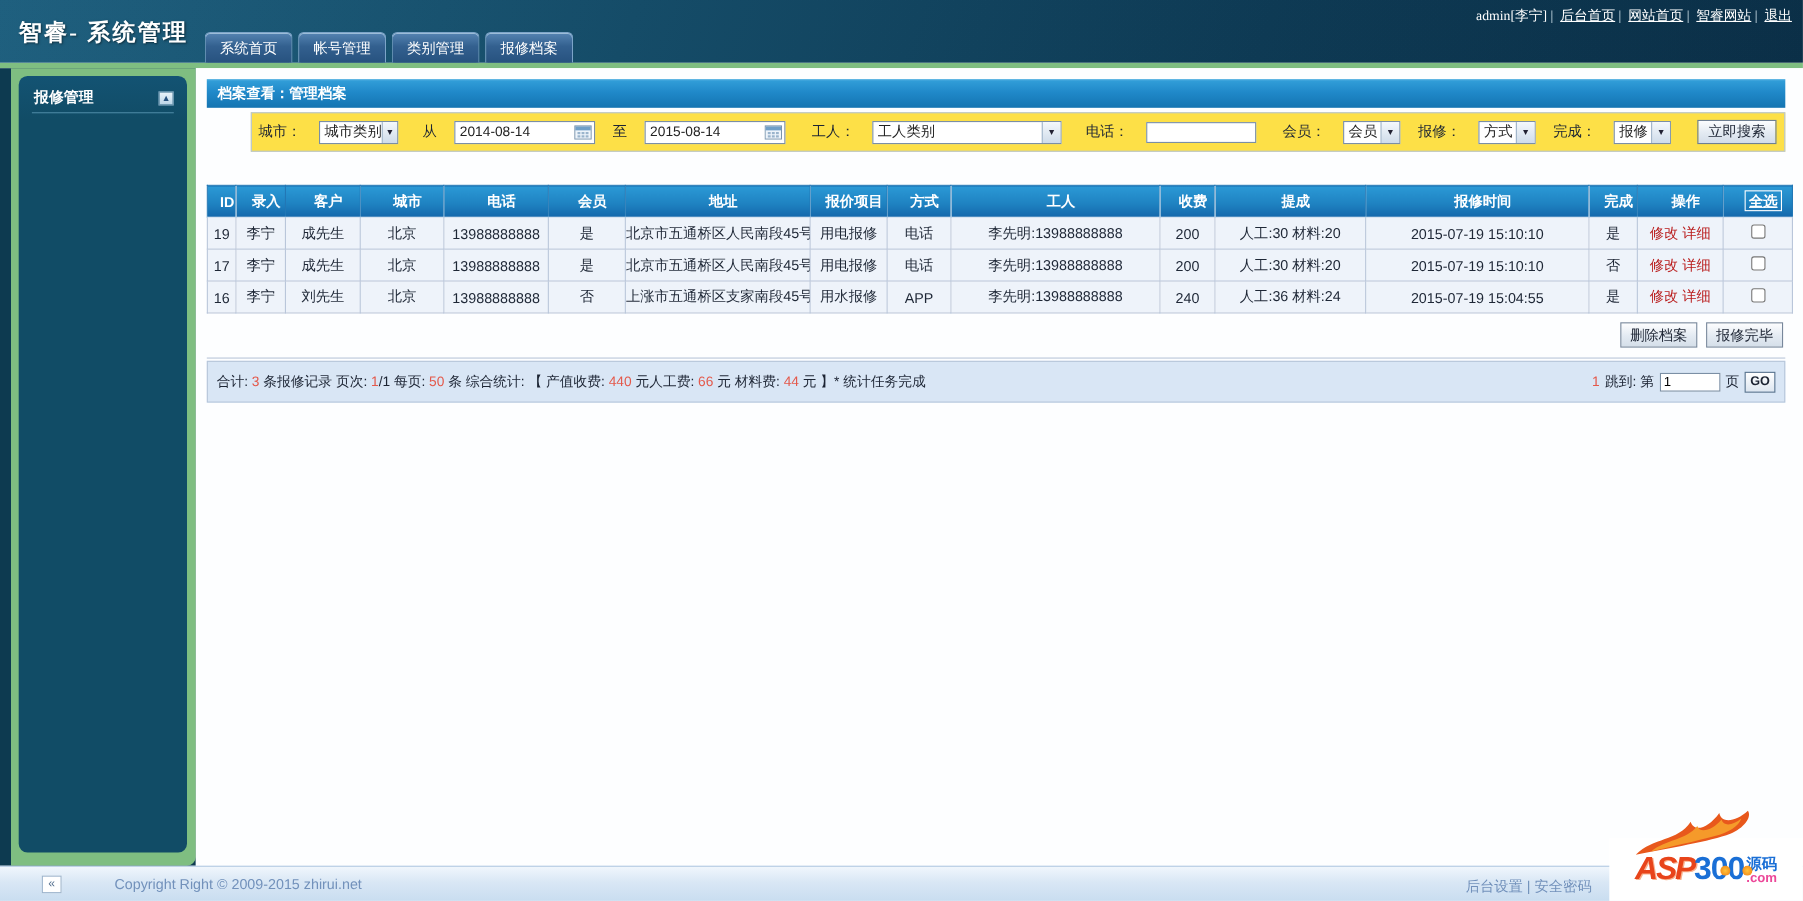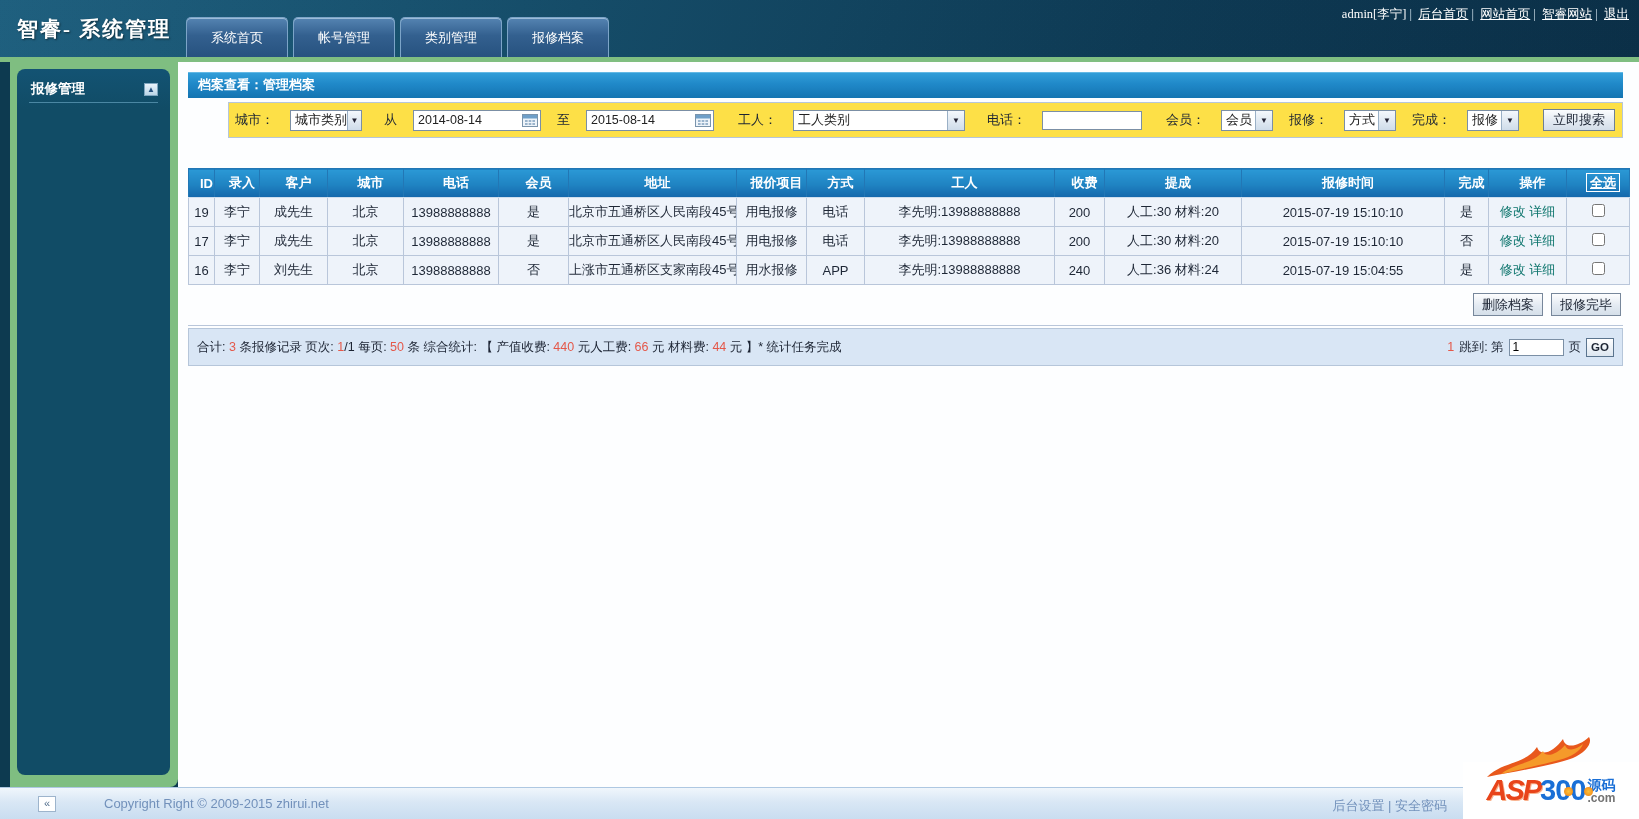--- a/index.html
+++ b/index.html
@@ -8,21 +8,21 @@
 
   
   .hdr { height:57px; position:relative;
     background:linear-gradient(115deg,#1c5a7a 0%,#15486402 0),linear-gradient(110deg,#1f607f 0%,#154c68 35%,#0e3a54 70%,#0b2f47 100%);font-family:Liberation Serif, serif; }
   .logo { position:absolute; left:17px; top:15px; color:#fff; font-size:21px; font-weight:bold; letter-spacing:2px;
     text-shadow:1px 1px 2px rgba(0,0,0,.5); }
   .toplinks { position:absolute; right:10px; top:6px; color:#fff; font-size:12.5px; }
   .toplinks a { color:#fff; text-decoration:underline; cursor:pointer; }
   .toplinks .sep { color:#cfe0ea; }
   .tabbar { position:absolute; left:186px; bottom:0; display:flex; gap:5px; }
-  .tab { height:40px; padding:0 24px; display:flex; align-items:center; color:#fff; font-size:13px; cursor:pointer;
+  .tab { height:28px; padding:0 13px; display:flex; align-items:center; color:#fff; font-size:13px; cursor:pointer;
     background:linear-gradient(#5584b2,#33608f 45%,#27527f); border:1px solid #7ca4c8; border-bottom:none;
     border-radius:5px 5px 0 0; box-shadow:inset 0 1px 0 #9cbcd8; }
 
   
   .pagebody { display:flex; height:730px; border-top:5px solid var(--green,#7fbe81); }
   .leftcol { width:178px; flex:none; background:#0d3a50; }
   .greenframe { margin-left:10px; width:168px; height:100%; background:var(--green,#7fbe81);
     border-radius:0 0 8px 0; padding:7px 8px 12px 7px; }
   .sidepanel { width:100%; height:100%; background:linear-gradient(#135373,#114c66 40px); border-radius:8px;
     padding:9px 12px; color:#fff; }
@@ -58,21 +58,21 @@
     background:linear-gradient(#fbfdfe,#e3eaf2 55%,#d3dde9); border:1px solid #6e8094; font-family:inherit; }
 
   
   .tblwrap { margin-top:30px; }
   table.grid { border-collapse:collapse; width:1435px; table-layout:fixed; background:#fff; }
   table.grid th { background:linear-gradient(#2b99d6,#1f83c2 55%,#1467ab); color:#fff; font-weight:bold;
     font-size:13px; height:29px; border:1px solid #2277b5; border-bottom:1px solid #cfdeee; overflow:hidden;padding-left:10px; }
   table.grid td { background:#eef3fa; border:1px solid #b9c6da; height:29px; text-align:center; font-size:13px;
     color:#1e2736; overflow:hidden; white-space:nowrap; }
   .selall { border:1px solid #fff; padding:1px 3px; text-decoration:underline; cursor:pointer; }
-  a.oplink { color:#0f766e; text-decoration:none; cursor:pointer; }
+  a.oplink { color:#b91c1c; text-decoration:none; cursor:pointer; }
   table.grid input[type=checkbox] { width:13px; height:13px; cursor:pointer; }
 
   
   .btnrow { width:1435px; text-align:right; padding:8px 2px 9px 0; border-bottom:1px solid #b9c6da; }
   .abtn { height:23px; padding:0 8px; margin-left:8px; font-size:13px; color:#1c2433; cursor:pointer;
     background:linear-gradient(#fdfdfe,#e3eaf2 55%,#d5dfe9); border:1px solid #77879b; font-family:inherit; }
   .summarybar { margin-top:2px; width:1435px; height:38px; background:#d9e6f5; border:1px solid #b6c6da;
     display:flex; align-items:center; justify-content:space-between; padding:0 8px; font-size:12.5px; color:#1c2433; }
   .rednum { color:var(--red,#e4584a); }
   .jump { display:flex; align-items:center; gap:5px; }
@@ -93,21 +93,21 @@
     display:flex; align-items:center; justify-content:center; }
   .flame { position:absolute; right:28px; bottom:40px; z-index:7; }
   .lg-asp { font-size:29px; font-weight:900; font-style:italic; color:#e8441a; letter-spacing:-2px;
     text-shadow:1px 1px 0 #f9b28e; }
   .lg-num { font-size:29px; font-weight:900; color:#1a6fd6; letter-spacing:-1px; position:relative; }
   .dot0 { position:absolute; width:9px; height:9px; border-radius:50%; background:radial-gradient(#ffc23a,#ef7d12);
     top:13px; }
   .d1 { left:24px; } .d2 { left:44px; }
   .lg-side { display:flex; flex-direction:column; align-items:flex-start; margin-left:2px; line-height:1; }
   .lg-ym { font-size:14px; font-weight:bold; color:#1a6fd6; }
-  .lg-com { font-size:12px; font-weight:bold; color:#737373; }
+  .lg-com { font-size:12px; font-weight:bold; color:#ec4899; }
 </style>
 </head>
 <body>
 
 <div class="hdr">
   <div class="logo">智睿- 系统管理</div>
   <div class="toplinks"><span>admin[李宁]</span><span class="sep">&nbsp;|&nbsp; </span><a href="#">后台首页</a><span class="sep">&nbsp;|&nbsp; </span><a href="#">网站首页</a><span class="sep">&nbsp;|&nbsp; </span><a href="#">智睿网站</a><span class="sep">&nbsp;|&nbsp; </span><a href="#">退出</a></div>
   <div class="tabbar">
       <div class="tab">系统首页</div>
       <div class="tab">帐号管理</div>

